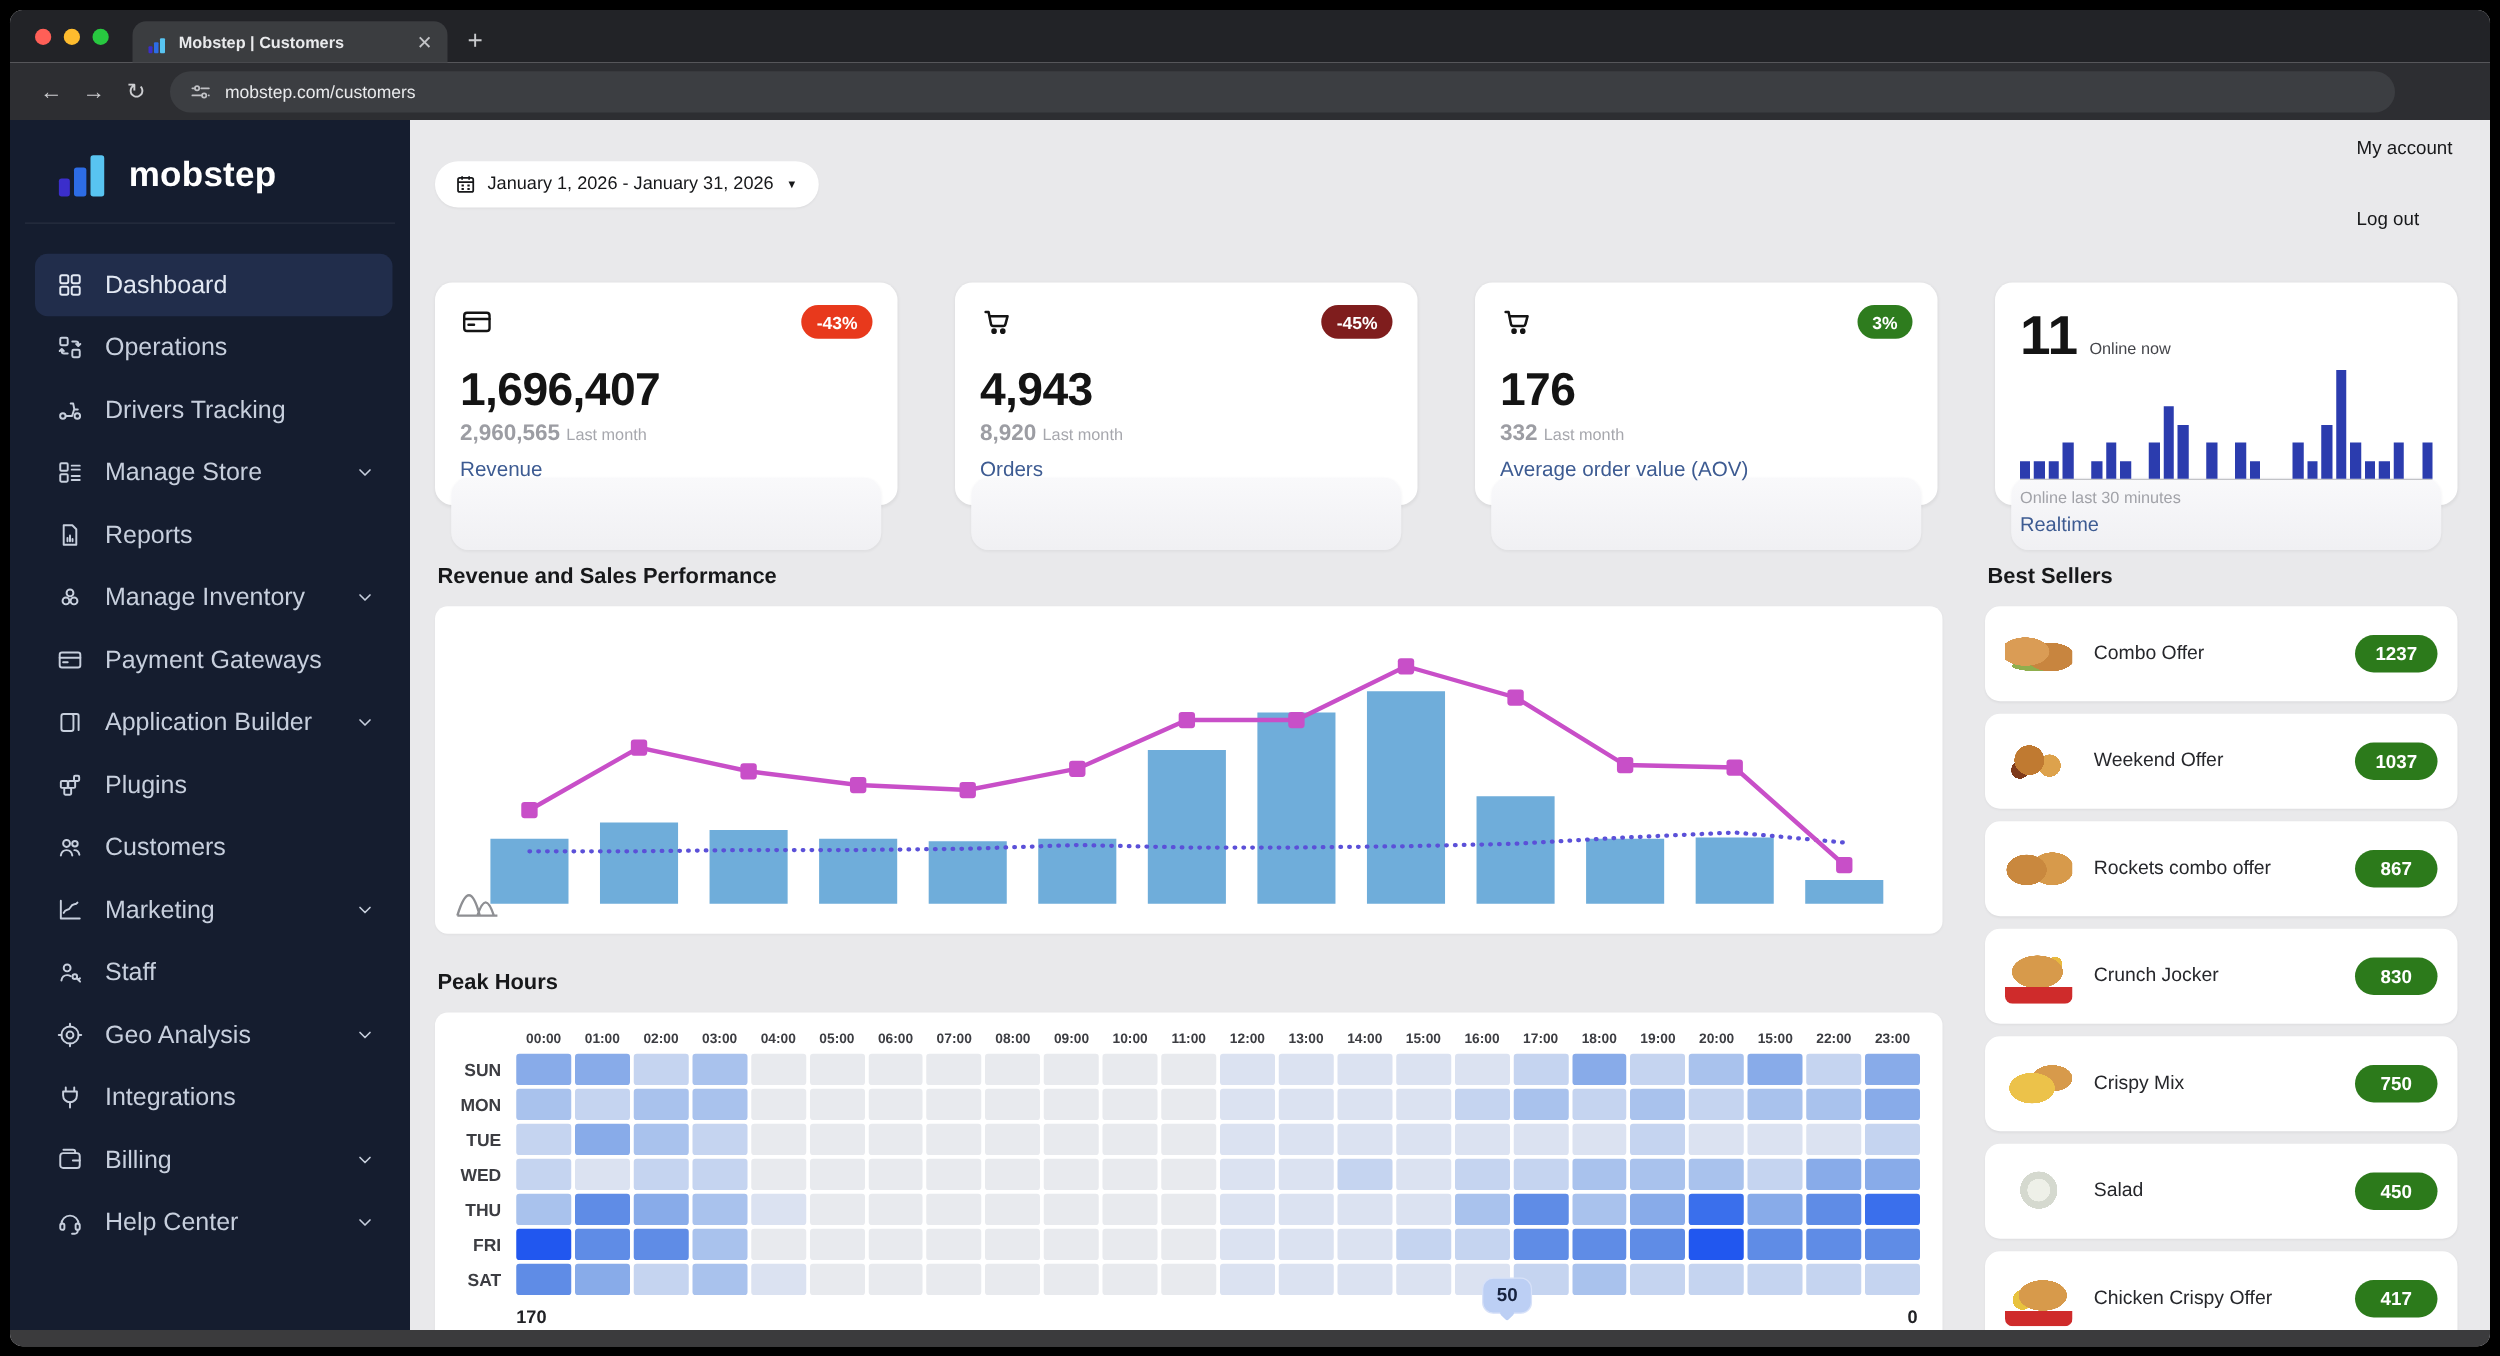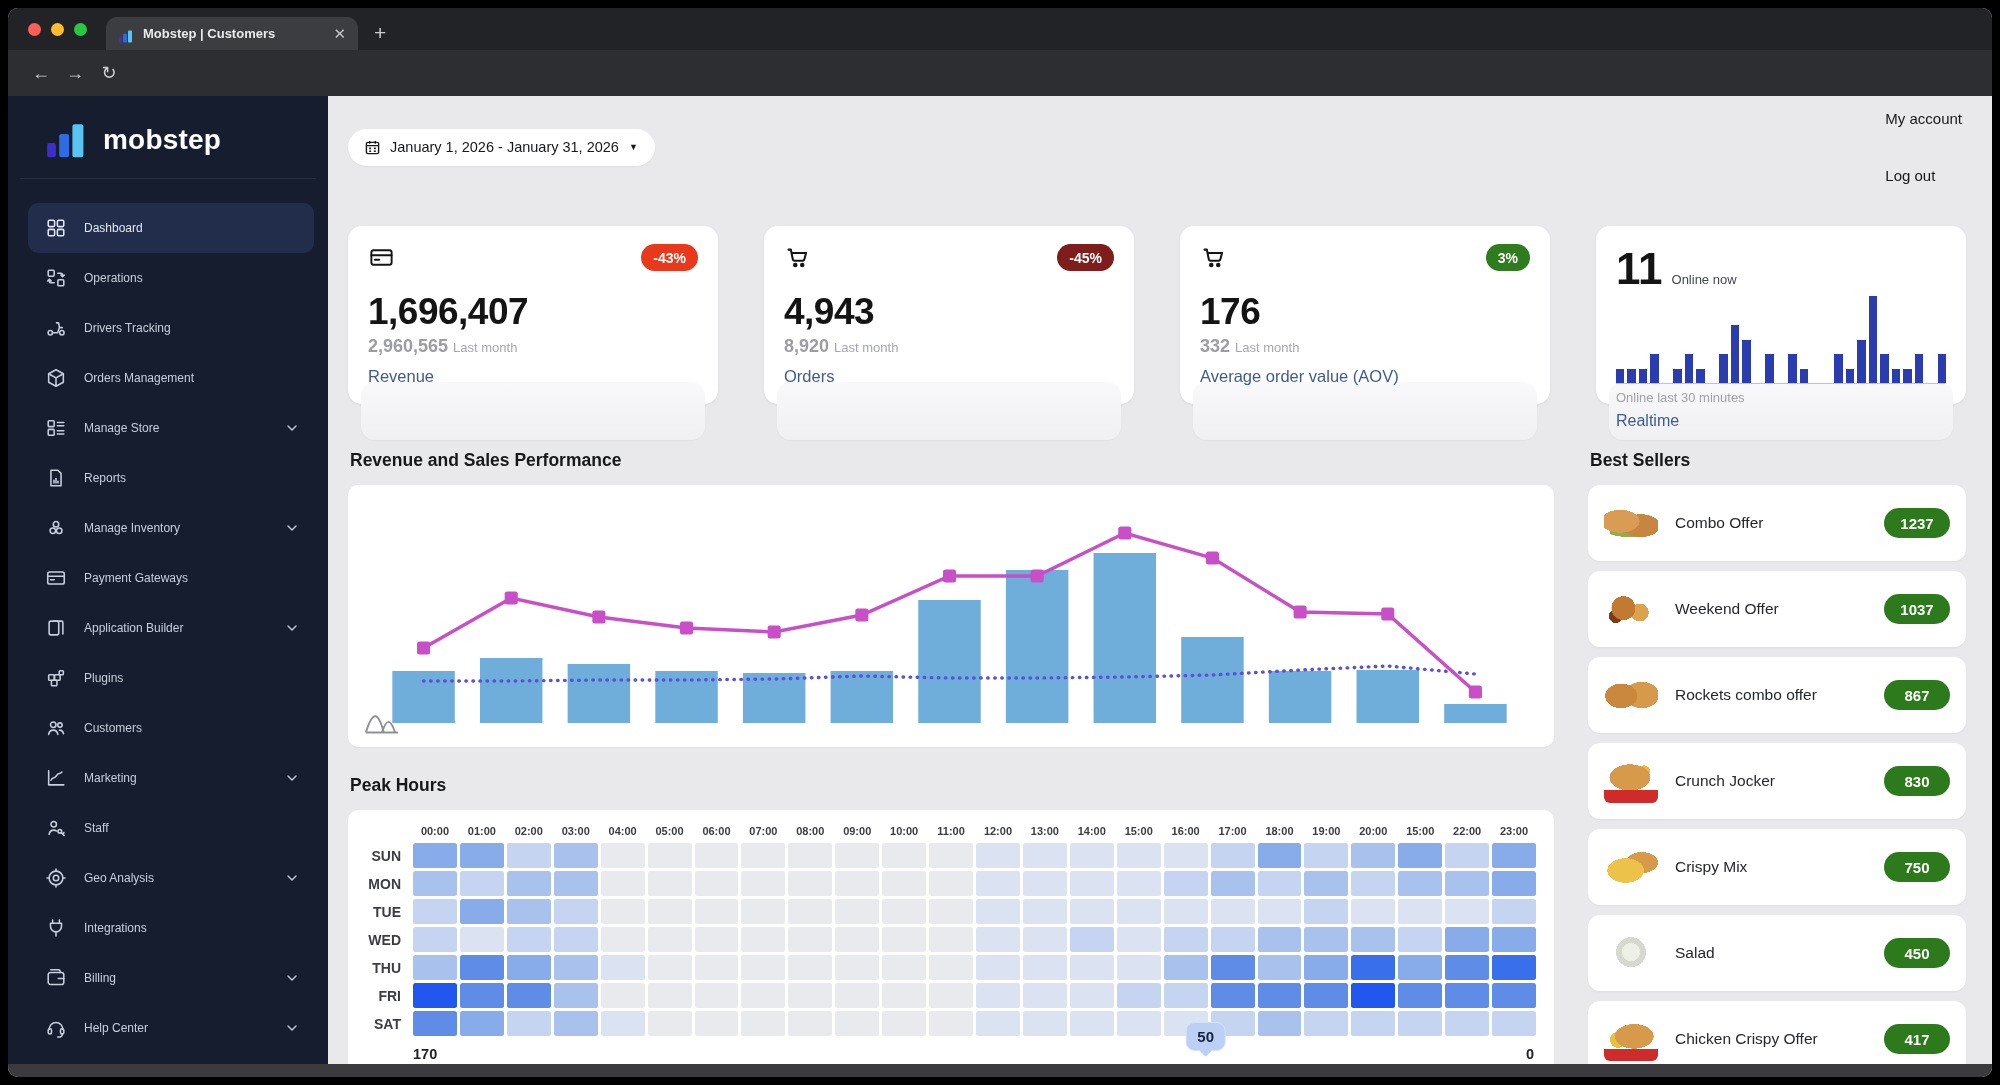--- a/index.html
+++ b/index.html
@@ -29,21 +29,21 @@
   .window-bottom{height:13px;background:#3b3b3d;flex:none;}
 
   
   .sidebar{width:320px;flex:none;background:#151d2f;color:#c7cfdd;display:flex;flex-direction:column;overflow:hidden;}
   .logo-row{display:flex;align-items:center;gap:13px;padding:26px 24px 20px 38px;}
   .logo-mark{width:44px;height:36px;flex:none;}
   .logo-text{color:#fff;font-size:28px;font-weight:800;letter-spacing:.2px;}
   .sidebar-divider{height:1px;background:rgba(255,255,255,.08);margin:0 12px;}
   .menu{padding-top:24px;flex:1;}
   .menu-item{height:50px;display:flex;align-items:center;gap:17px;padding:0 14px 0 17px;margin:0 14px 0 20px;
-             border-radius:10px;font-size:12px;font-weight:500;cursor:pointer;color:#c7cfdd;}
+             border-radius:10px;font-size:20px;font-weight:500;cursor:pointer;color:#c7cfdd;}
   .menu-item.active{background:#212d4b;color:#e2e8f3;}
   .mi-icon{width:22px;height:22px;flex:none;display:flex;}
   .mi-icon svg{width:22px;height:22px;}
   .mi-label{flex:1;}
   .mi-chevron{width:16px;height:16px;display:flex;}
   .mi-chevron svg{width:16px;height:16px;}
 
   
   .main{flex:1;min-width:0;display:flex;flex-direction:column;padding:12px 24px 0 18px;overflow:hidden;}
   .main-header{display:flex;align-items:center;justify-content:space-between;padding:2px 6px 0 2px;}
@@ -151,20 +151,31 @@
       <span class="tab-title">Mobstep | Customers</span>
       <span class="tab-close">✕</span>
     </div>
     <span class="newtab">+</span>
   </div>
 
   <div class="toolbar">
     <span class="nav-btn">←</span>
     <span class="nav-btn">→</span>
     <span class="nav-btn">↻</span>
+    <div class="omnibox">
+      <span class="tune-icon">
+        <svg viewBox="0 0 18 18" fill="none" stroke="currentColor" stroke-width="1.5" stroke-linecap="round">
+          <circle cx="6" cy="6" r="1.8"></circle>
+            <path d="M9.5 6h6.5M2 6h2.2"></path>
+            <circle cx="12" cy="12" r="1.8"></circle>
+            <path d="M2 12h8.2M15.8 12H16"></path>
+        </svg>
+      </span>
+      <span>mobstep.com/customers</span>
+    </div>
   </div>
 
   <div class="app">
 
     <aside class="sidebar">
       <div class="logo-row">
         <span class="logo-mark">
           <svg viewBox="0 0 40 34">
               <rect x="1" y="19" width="8" height="13" rx="2" fill="#3b2ecb"></rect>
               <rect x="12" y="11" width="9" height="21" rx="2" fill="#2d6ce5"></rect>
@@ -199,29 +210,20 @@
           </div>
           <div class="menu-item">
             <span class="mi-icon">
               <svg viewBox="0 0 24 24" fill="none" stroke="currentColor" stroke-width="1.7" stroke-linecap="round" stroke-linejoin="round">
                 <circle cx="5.8" cy="17.2" r="2.4"></circle>
                 <circle cx="18.4" cy="17.2" r="2.4"></circle>
                 <path d="M8.2 17.2h5.6l1.8-5.6h3.2M12.6 6.4h2.2l1 5.2"></path>
               </svg>
             </span>
             <span class="mi-label">Drivers Tracking</span>
-          </div>
-          <div class="menu-item">
-            <span class="mi-icon">
-              <svg viewBox="0 0 24 24" fill="none" stroke="currentColor" stroke-width="1.7" stroke-linecap="round" stroke-linejoin="round">
-                <path d="M12 3l8 4.4v9.2L12 21l-8-4.4V7.4z"></path>
-                <path d="M4 7.4l8 4.4 8-4.4M12 11.8V21"></path>
-              </svg>
-            </span>
-            <span class="mi-label">Orders Management</span>
           </div>
           <div class="menu-item">
             <span class="mi-icon">
               <svg viewBox="0 0 24 24" fill="none" stroke="currentColor" stroke-width="1.7" stroke-linecap="round" stroke-linejoin="round">
                 <rect x="3.5" y="4" width="6.5" height="6.5" rx="1"></rect>
                 <rect x="3.5" y="13.5" width="6.5" height="6.5" rx="1"></rect>
                 <path d="M13.5 6h7M13.5 9.5h7M13.5 15h7M13.5 18.5h7"></path>
               </svg>
             </span>
             <span class="mi-label">Manage Store</span>

